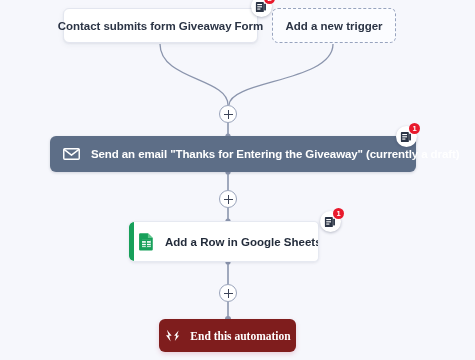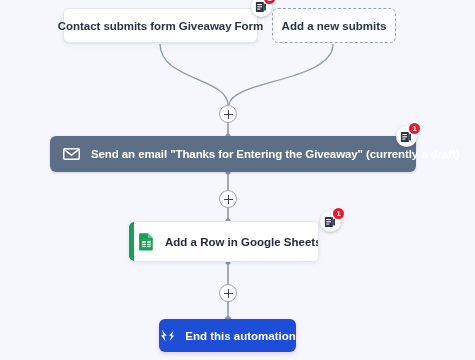--- a/index.html
+++ b/index.html
@@ -126,26 +126,27 @@
     color: #232c3b;
     white-space: nowrap;
   }
 
   
   .end-button {
     left: 159px;
     top: 319px;
     width: 137px;
     height: 33px;
-    background: #1d4ed8;
+    background: #7f1d1d;
     border-radius: 6px;
     box-shadow: 0 2px 5px rgba(180,60,95,0.22);
     justify-content: center;
     gap: 9px;
     cursor: pointer;
+    font-family: Liberation Serif, serif;
   }
   .end-button .label {
     font-size: 11.5px;
     font-weight: 700;
     color: #ffffff;
     white-space: nowrap;
   }
 
   
   .plus-btn {
@@ -253,21 +254,21 @@
         <rect x="3" y="4" width="6.4" height="1.5" fill="#ffffff"></rect>
         <rect x="3" y="7" width="6.4" height="1.5" fill="#ffffff"></rect>
         <rect x="3" y="10" width="4.2" height="1.5" fill="#ffffff"></rect>
         <rect x="12.2" y="3.5" width="2.4" height="9" rx="0.6" fill="#2b3445"></rect>
       </svg>
     </span>
     <span class="count">2</span>
   </div>
 
   <div class="node add-trigger-card">
-    <span class="label">Add a new submits</span>
+    <span class="label">Add a new trigger</span>
   </div>
 
   <div class="plus-btn" id="plus-1"></div>
 
   <div class="node email-card">
     <span>
       <svg class="icon-svg" viewBox="0 0 20 14" width="17" height="12">
         <rect x="0.9" y="0.9" width="18.2" height="12.2" rx="1.2" fill="none" stroke="#ffffff" stroke-width="1.7"></rect>
         <path d="M1.6 1.8 L10 8.4 L18.4 1.8" fill="none" stroke="#ffffff" stroke-width="1.7" stroke-linecap="round" stroke-linejoin="round"></path>
       </svg>

